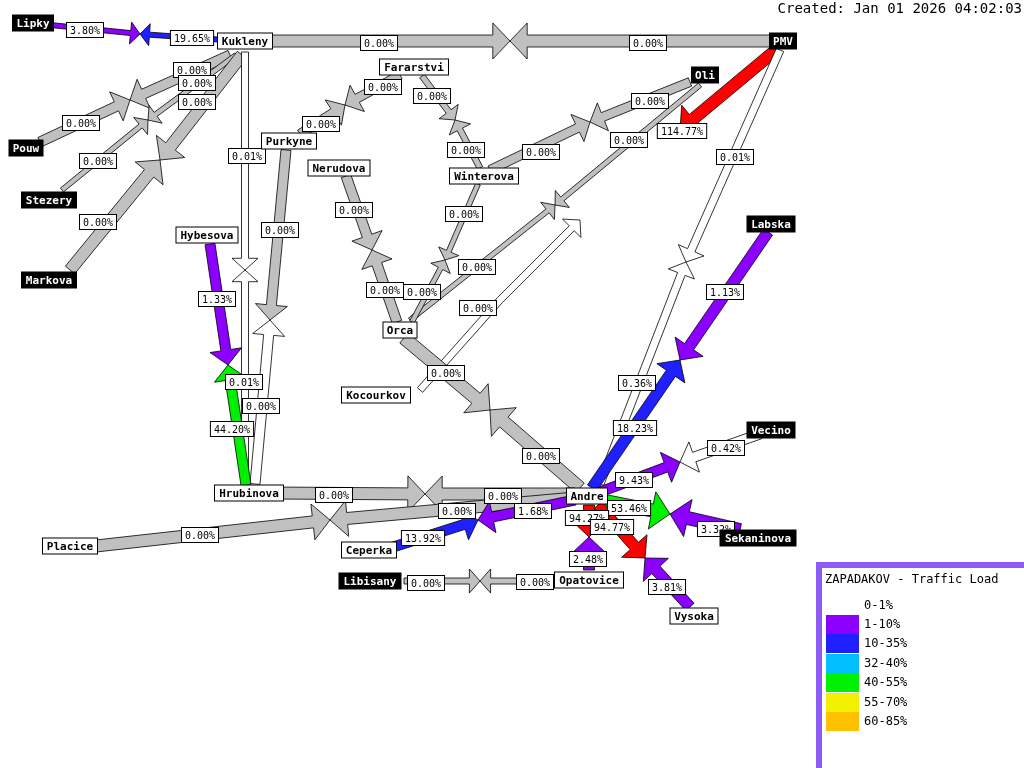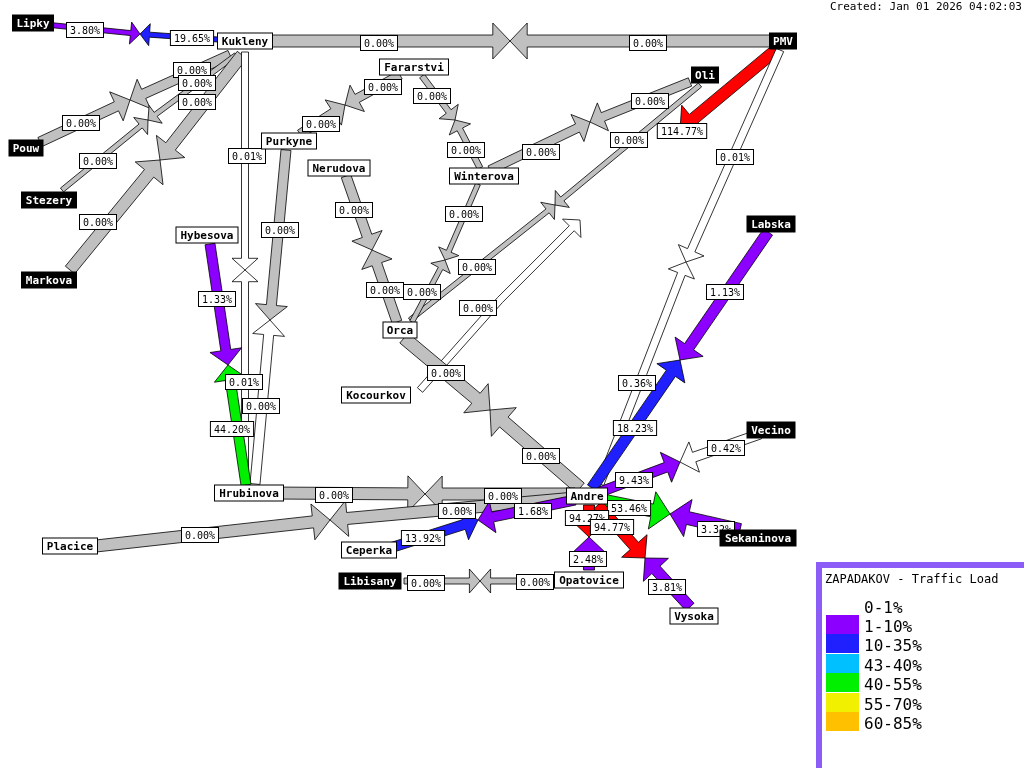--- a/index.html
+++ b/index.html
@@ -1,27 +1,27 @@
 <!DOCTYPE html>
 <html><head>
 <meta charset="utf-8">
 <style>
   html,body{margin:0;padding:0;background:#fff;}
   body{width:1024px;height:768px;position:relative;overflow:hidden;font-family:"DejaVu Sans Mono","Liberation Mono",monospace;}
   #map{position:absolute;left:0;top:0;}
-  .created{position:absolute;right:2px;top:0px;font-size:11px;color:#000;font-family:"DejaVu Sans Mono",monospace;text-align:center;}
+  .created{position:absolute;right:2px;top:0px;font-size:14px;color:#000;font-family:"DejaVu Sans Mono",monospace;text-align:center;}
   .lbl-box{fill:#fff;stroke:#000;stroke-width:1;}
   .lbl-txt{font-family:"DejaVu Sans Mono",monospace;font-size:10px;fill:#000;}
   .node-box{stroke:#000;stroke-width:1;}
   .node-txt{font-family:"DejaVu Sans Mono",monospace;font-size:11px;font-weight:bold;}
   .legend{position:absolute;left:816px;top:554px;width:202px;height:204px;border:6px solid #8b5cf6;background:#fff;font-size:12px;margin-top:8px;}
   .legend .title{position:absolute;left:3px;top:4px;font-size:12px;white-space:nowrap;}
   .legend .row{position:absolute;left:4px;height:18px;width:190px;}
   .legend .sw{position:absolute;left:0;top:0;width:33px;height:19px;}
-  .legend .rl{position:absolute;left:38px;top:2px;font-size:16px;}
+  .legend .rl{position:absolute;left:38px;top:2px;font-size:12px;}
 </style>
 </head>
 <body>
 
 <svg id="map" width="1024" height="768" xmlns="http://www.w3.org/2000/svg">
   <g id="links-layer">
       <g>
         <polygon points="49.751240702447504,27.487592975524972 94.7512407024475,31.987592975524972 130.2983873954526,35.542307644825485 129.45260578377412,44.00012376161039 140,34 131.64168760223612,22.10930557699063 130.79590599055763,30.567121693775537 95.2487592975525,27.012407024475028 50.248759297552496,22.512407024475028" fill="#8c00ff" stroke="#000" stroke-width="0.8"></polygon>
         <polygon points="225.1760325745168,37.506205194345576 182.6760325745168,34.506205194345576 149.65245283600362,32.17512897750935 150.25096358936068,23.696226638284305 140,34 148.70187693361297,45.64162092804325 149.30038768697003,37.1627185888182 182.3239674254832,39.493794805654424 224.8239674254832,42.493794805654424" fill="#2020ff" stroke="#000" stroke-width="0.8"></polygon>
       </g>
@@ -447,21 +447,21 @@
   <div class="row" style="top:47px">
     <div class="sw" style="background: rgb(140, 0, 255);"></div>
     <div class="rl">1-10%</div>
   </div>
   <div class="row" style="top:66px">
     <div class="sw" style="background: rgb(32, 32, 255);"></div>
     <div class="rl">10-35%</div>
   </div>
   <div class="row" style="top:86px">
     <div class="sw" style="background: rgb(0, 192, 255);"></div>
-    <div class="rl">43-40%</div>
+    <div class="rl">32-40%</div>
   </div>
   <div class="row" style="top:105px">
     <div class="sw" style="background: rgb(0, 240, 0);"></div>
     <div class="rl">40-55%</div>
   </div>
   <div class="row" style="top:125px">
     <div class="sw" style="background: rgb(240, 240, 0);"></div>
     <div class="rl">55-70%</div>
   </div>
   <div class="row" style="top:144px">

